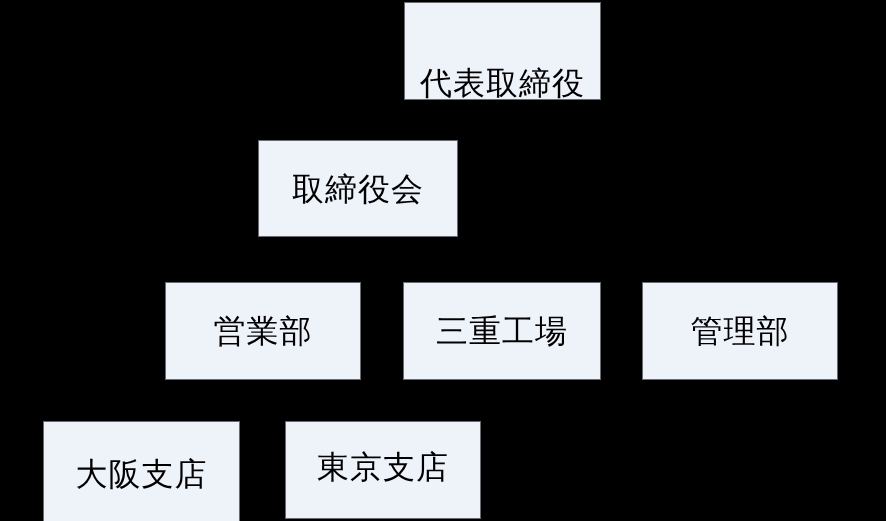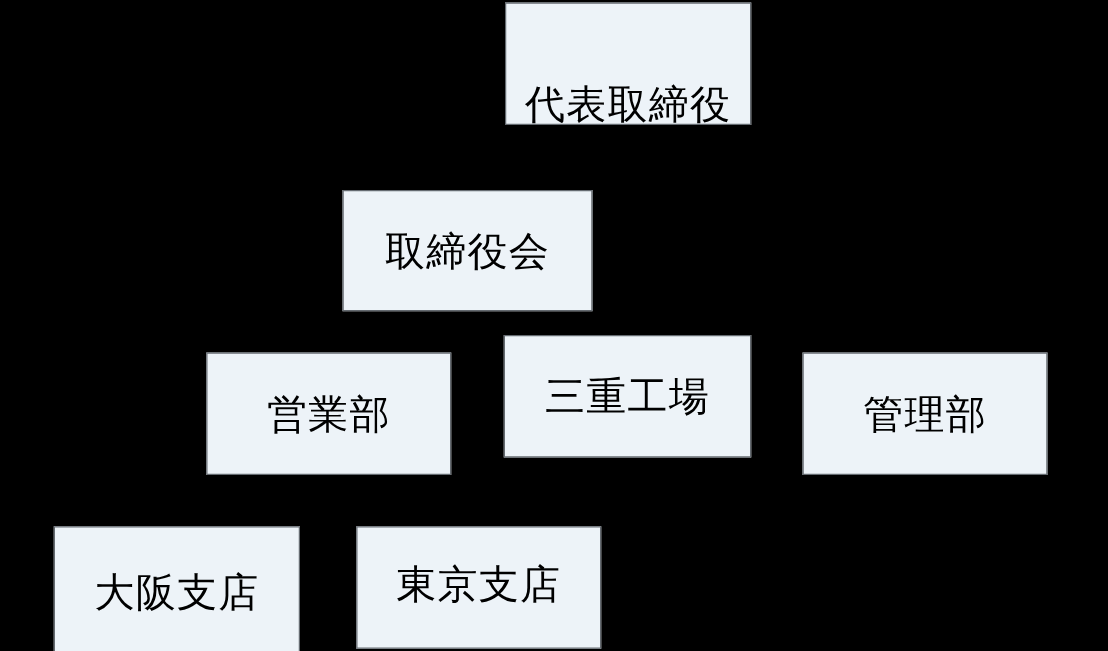--- a/index.html
+++ b/index.html
@@ -32,23 +32,23 @@
   }
   .node-label {
     font-size: 32px;
     font-weight: 400;
     color: var(--node-text);
     letter-spacing: 1px;
     white-space: nowrap;
     line-height: 1;
   }
   .n1 { left: 404px; top: 2px;   width: 197px; height: 98px; align-items: flex-end; }
-  .n2 { left: 258px; top: 152px; width: 200px; height: 97px; margin-left: 16px; }
+  .n2 { left: 258px; top: 140px; width: 200px; height: 97px; }
   .n3 { left: 165px; top: 282px; width: 196px; height: 98px; }
-  .n4 { left: 403px; top: 268px; width: 198px; height: 98px; }
+  .n4 { left: 403px; top: 282px; width: 198px; height: 98px; }
   .n5 { left: 642px; top: 282px; width: 196px; height: 98px; }
   .n6 { left: 43px;  top: 421px; width: 197px; height: 106px; }
   .n7 { left: 285px; top: 421px; width: 196px; height: 98px; font-family: Liberation Mono, monospace; }
 </style>
 </head>
 <body>
 
 <div class="canvas">
 
   <div class="node n1">

